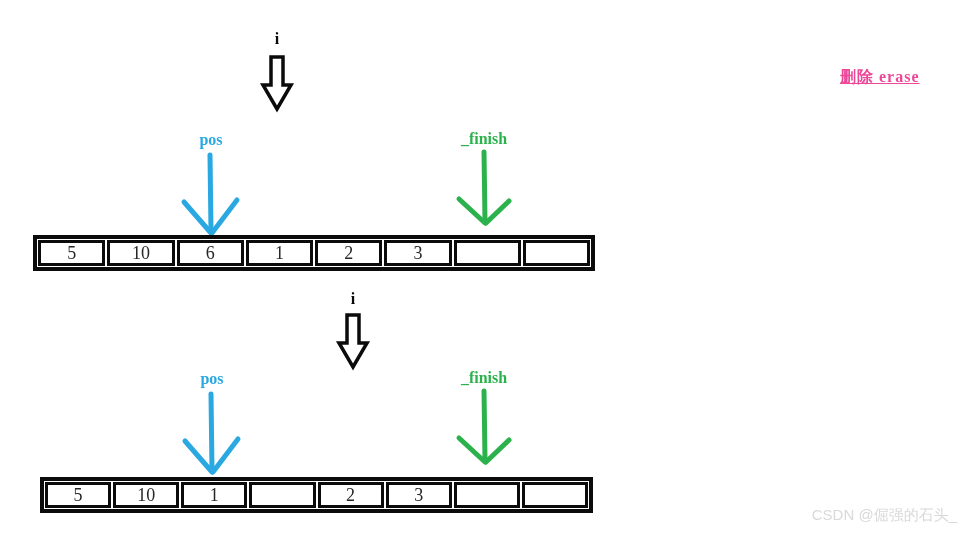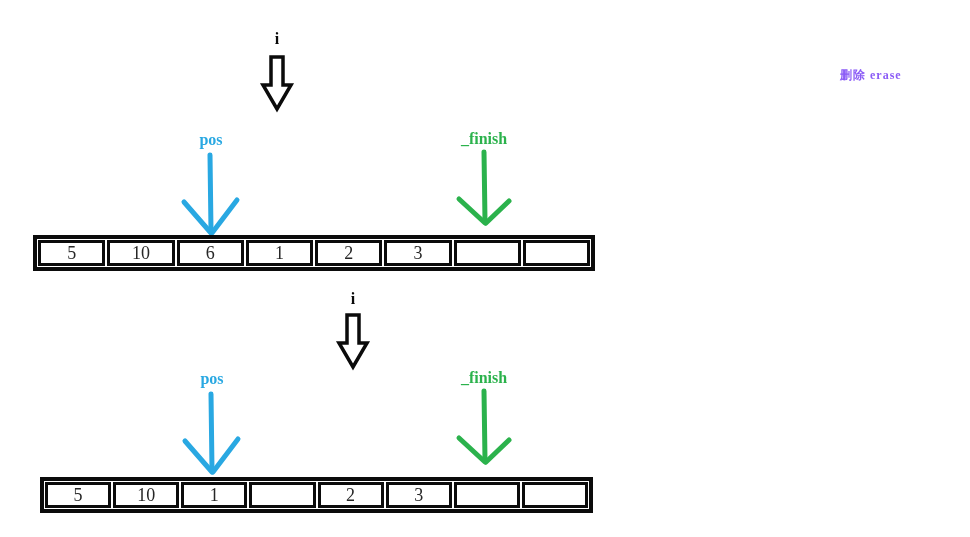--- a/index.html
+++ b/index.html
@@ -14,24 +14,25 @@
   .abs { position: absolute; }
   .label {
     font-weight: bold;
     font-size: 16px;
     text-align: center;
     color: #0a0a0a;
     white-space: nowrap;
   }
   .title {
     font-weight: bold;
-    font-size: 12px;
-    color: #8b5cf6;
+    font-size: 16px;
+    color: #ec4899;
     letter-spacing: 1px;
     white-space: nowrap;
+    text-decoration: underline;
   }
   .array-row {
     border: 4px solid #0b0b0b;
     background: #ffffff;
     display: flex;
     gap: 2px;
     padding: 1px;
     box-sizing: border-box;
   }
   .cell {
@@ -139,14 +140,15 @@
       <div class="cell">5</div>
       <div class="cell">10</div>
       <div class="cell">1</div>
       <div class="cell"></div>
       <div class="cell">2</div>
       <div class="cell">3</div>
       <div class="cell"></div>
       <div class="cell"></div>
     </div>
 
+  <div class="abs watermark" style="right:13px; top:506px;">CSDN @倔强的石头_</div>
 
 </div>
 
 </body></html>

